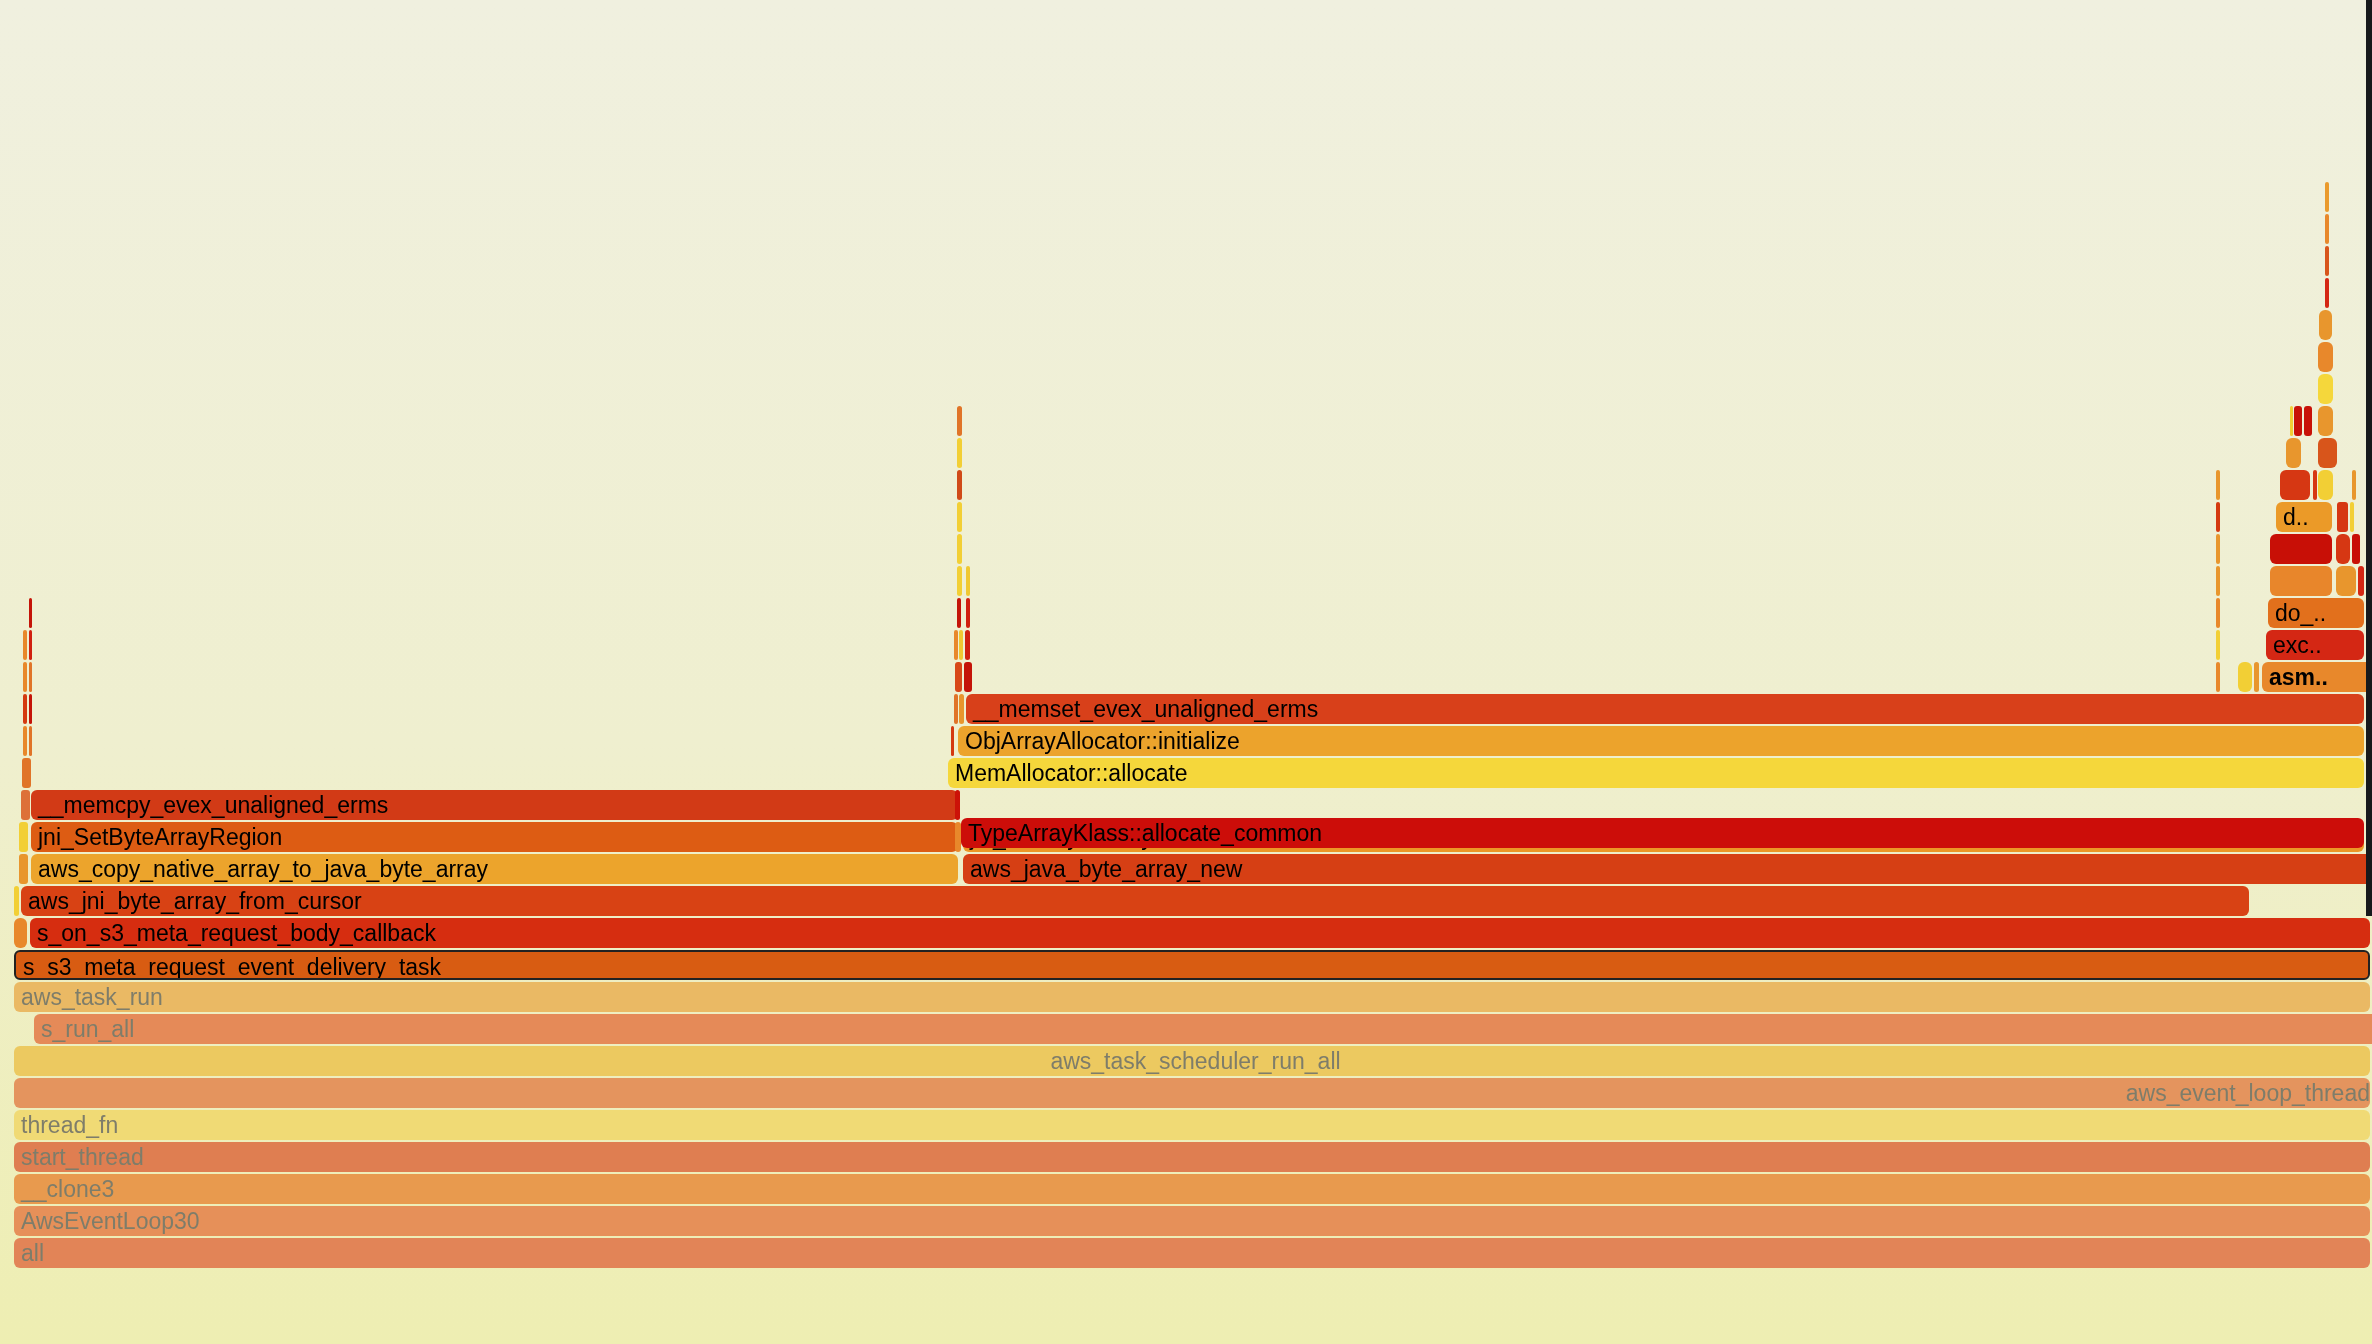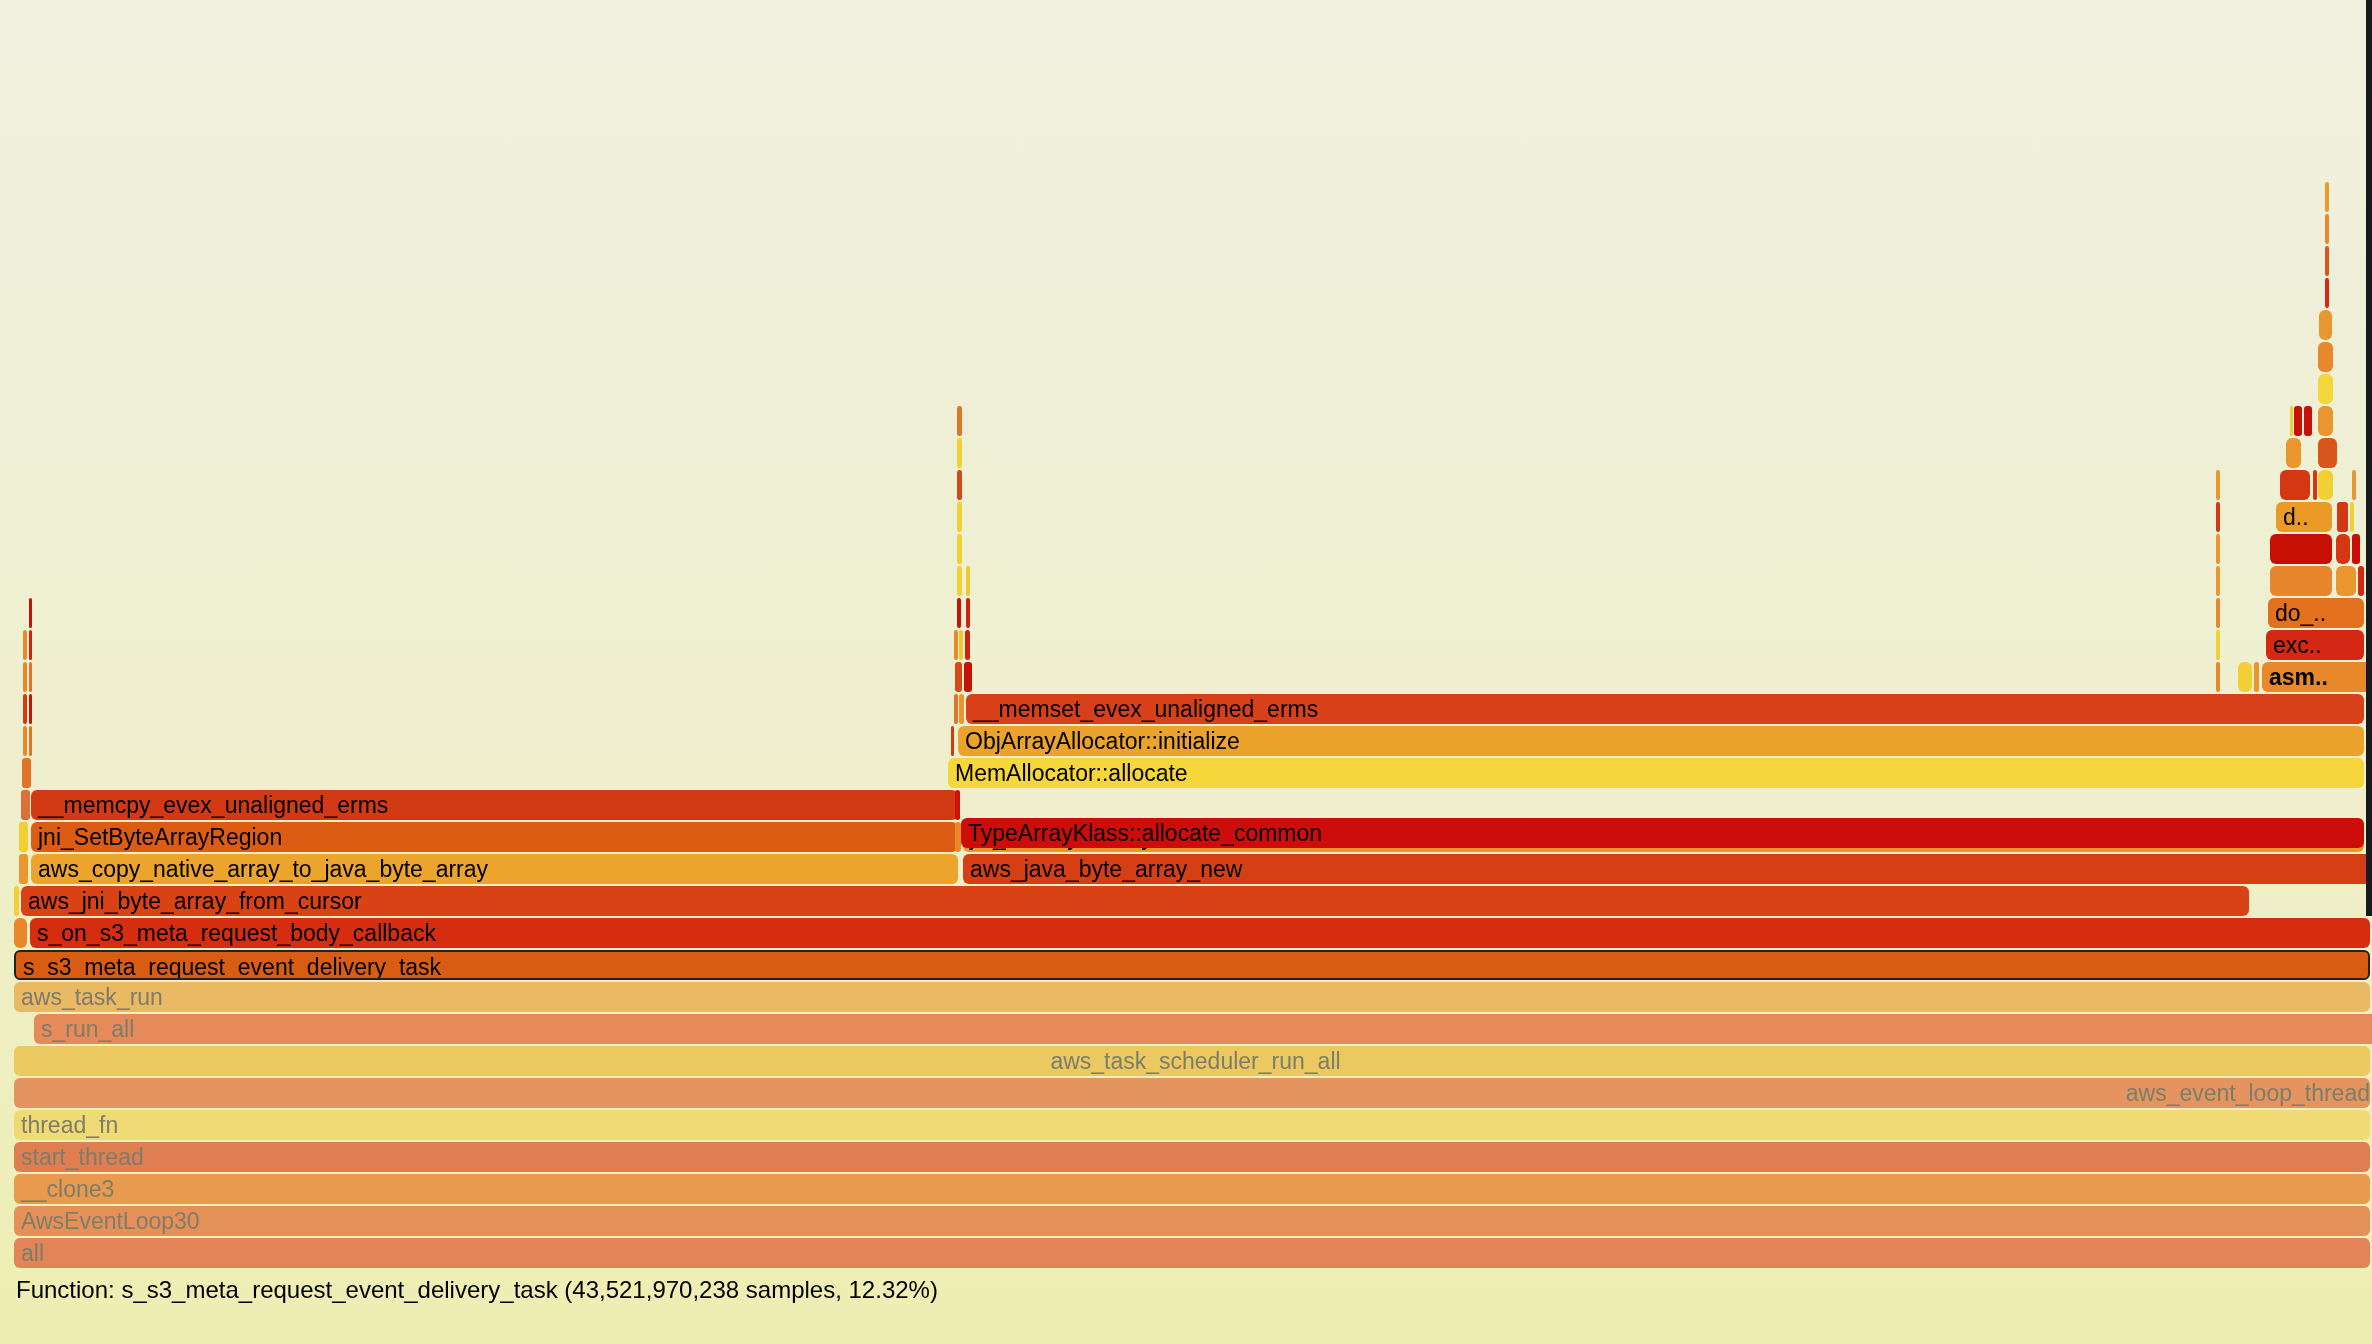--- a/index.html
+++ b/index.html
@@ -147,14 +147,13 @@
       <div class="frame" style="left: 2318px; top: 406px; width: 15px; background: rgb(232, 150, 45);"></div>
       <div class="frame" style="left: 2318px; top: 374px; width: 15px; background: rgb(245, 215, 59);"></div>
       <div class="frame" style="left: 2318px; top: 342px; width: 15px; background: rgb(232, 136, 43);"></div>
       <div class="frame" style="left: 2319px; top: 310px; width: 13px; background: rgb(232, 150, 45);"></div>
       <div class="frame sliver" style="left: 2325px; top: 278px; width: 4px; background: rgb(212, 39, 20);"></div>
       <div class="frame sliver" style="left: 2325px; top: 246px; width: 4px; background: rgb(216, 85, 27);"></div>
       <div class="frame sliver" style="left: 2325px; top: 214px; width: 4px; background: rgb(232, 136, 43);"></div>
       <div class="frame sliver" style="left: 2325px; top: 182px; width: 4px; background: rgb(234, 154, 44);"></div>
     </div>
   <div id="scrollthumb"></div>
-  <div id="statusbar">Function: s_s3_meta_request_event_delivery_task (43,521,970,238 samples, 12.32%)</div>
 </div>
 
 </body></html>

